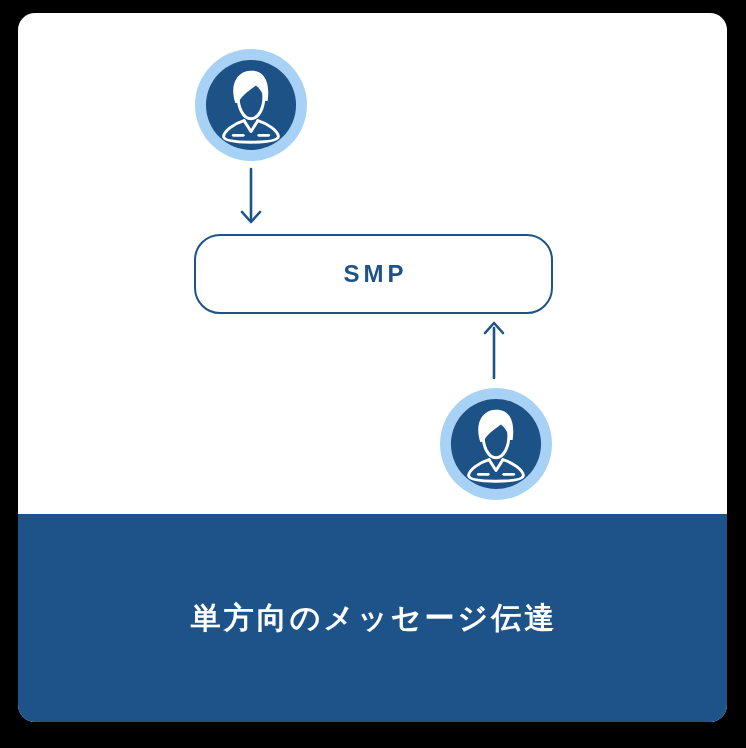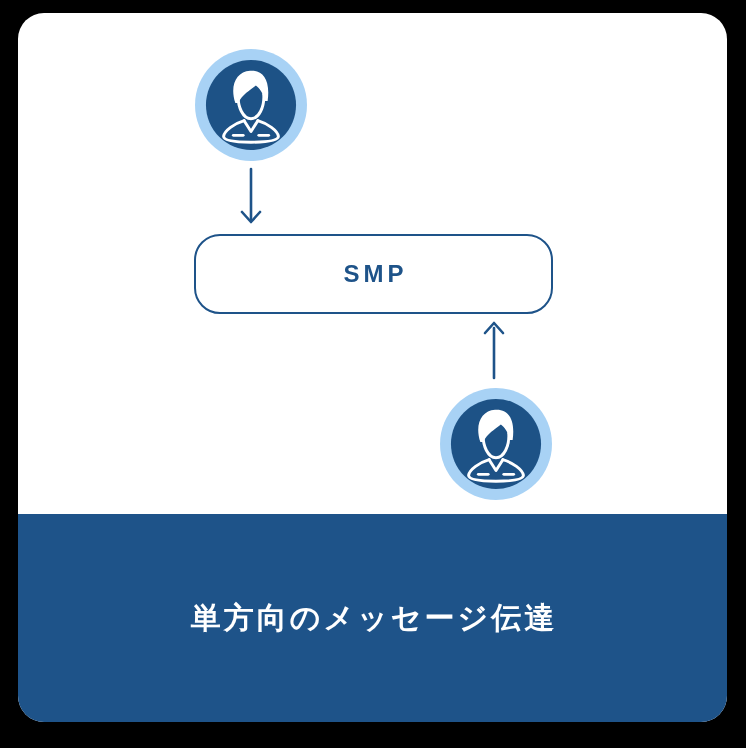--- a/index.html
+++ b/index.html
@@ -14,21 +14,21 @@
     background: var(--background, #000);
     overflow: hidden;
   }
   .card {
     position: absolute;
     left: 18px;
     top: 13px;
     width: 709px;
     height: 709px;
     background: var(--card, #fff);
-    border-radius: 26px;
+    border-radius: 17px;
     overflow: hidden;
   }
   .avatar {
     position: absolute;
     width: 112px;
     height: 112px;
     border-radius: 50%;
     background: var(--avatar_ring, #a8d2f5);
     display: flex;
     align-items: center;

